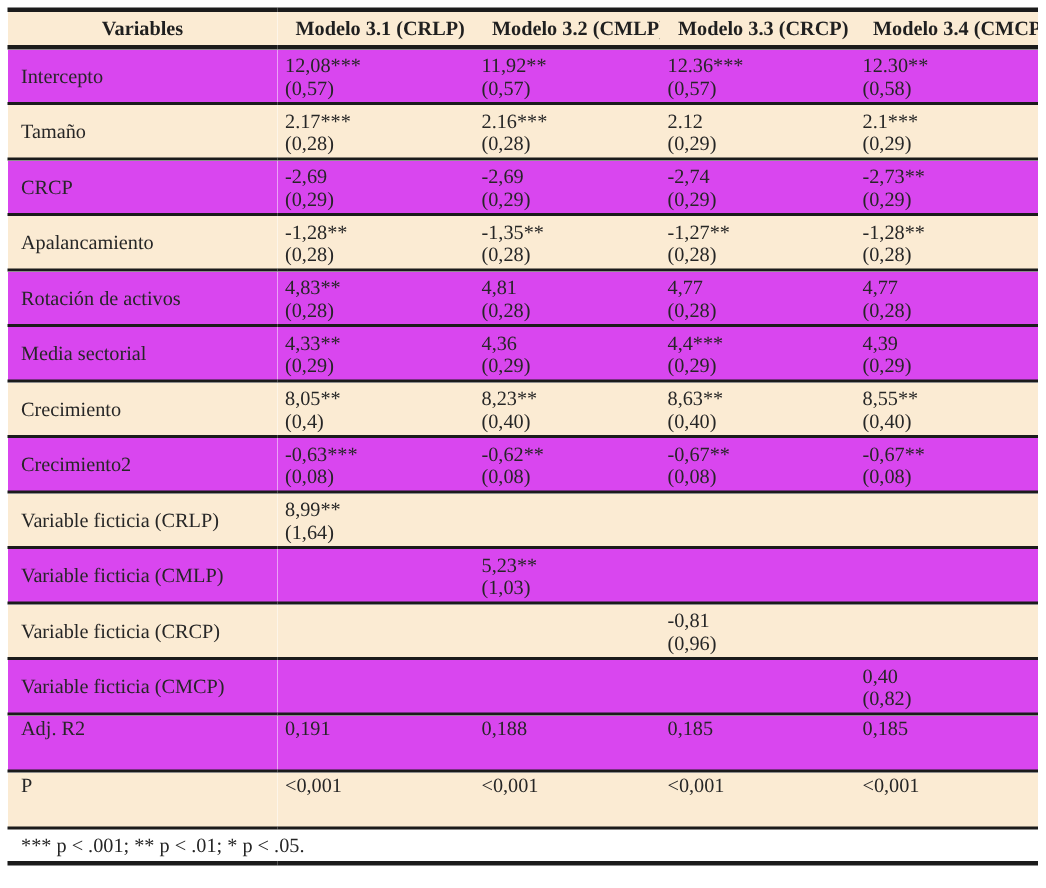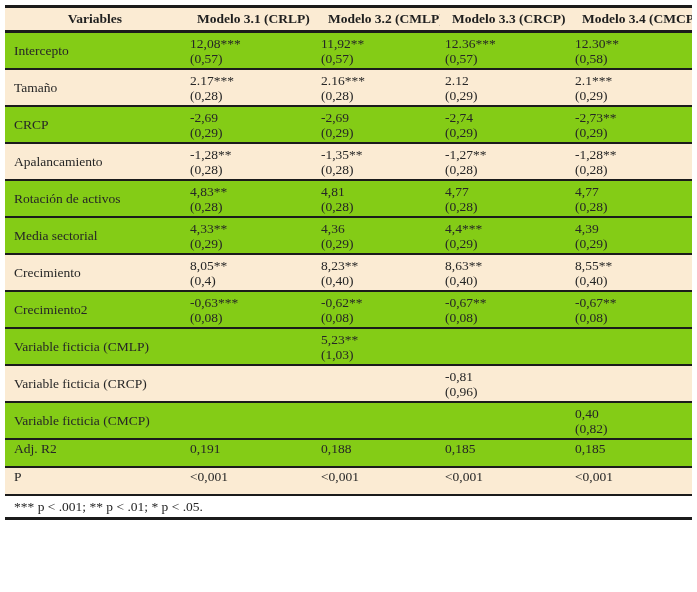--- a/index.html
+++ b/index.html
@@ -45,24 +45,24 @@
   tfoot tr{border-top:2px solid var(--line);}
   td{
     font-size:13.5px;
     line-height:15px;
     vertical-align:middle;
     padding:2px 4px 2px 5px;
     white-space:nowrap;
     overflow:hidden;
   }
   tr.dual td{height:31px;}
-  tr.single td{height:16px;line-height:16px;padding-top:1px;padding-bottom:9px;}
+  tr.single td{height:16px;line-height:16px;padding-top:1px;padding-bottom:19px;}
   td.var{padding-left:9px;}
   tr.beige{background:var(--beige);margin-top:40px;}
-  tr.white{background:#84cc16;}
+  tr.white{background:#d946ef;}
   .footnote-cell{
     background:#ffffff;
     font-size:13.5px;
     line-height:16px;
     padding:2px 4px 2px 9px;
     height:17px;
   }
 </style>
 </head>
 <body>
@@ -231,20 +231,30 @@
           </td>
           <td>
             <div>-0,67**</div>
             <div>(0,08)</div>
           </td>
           <td>
             <div>-0,67**</div>
             <div>(0,08)</div>
           </td>
         </tr>
+        <tr class="beige dual">
+          <td class="var">Variable ficticia (CRLP)</td>
+          <td>
+            <div>8,99**</div>
+            <div>(1,64)</div>
+          </td>
+          <td></td>
+          <td></td>
+          <td></td>
+        </tr>
         <tr class="white dual">
           <td class="var">Variable ficticia (CMLP)</td>
           <td></td>
           <td>
             <div>5,23**</div>
             <div>(1,03)</div>
           </td>
           <td></td>
           <td></td>
         </tr>

